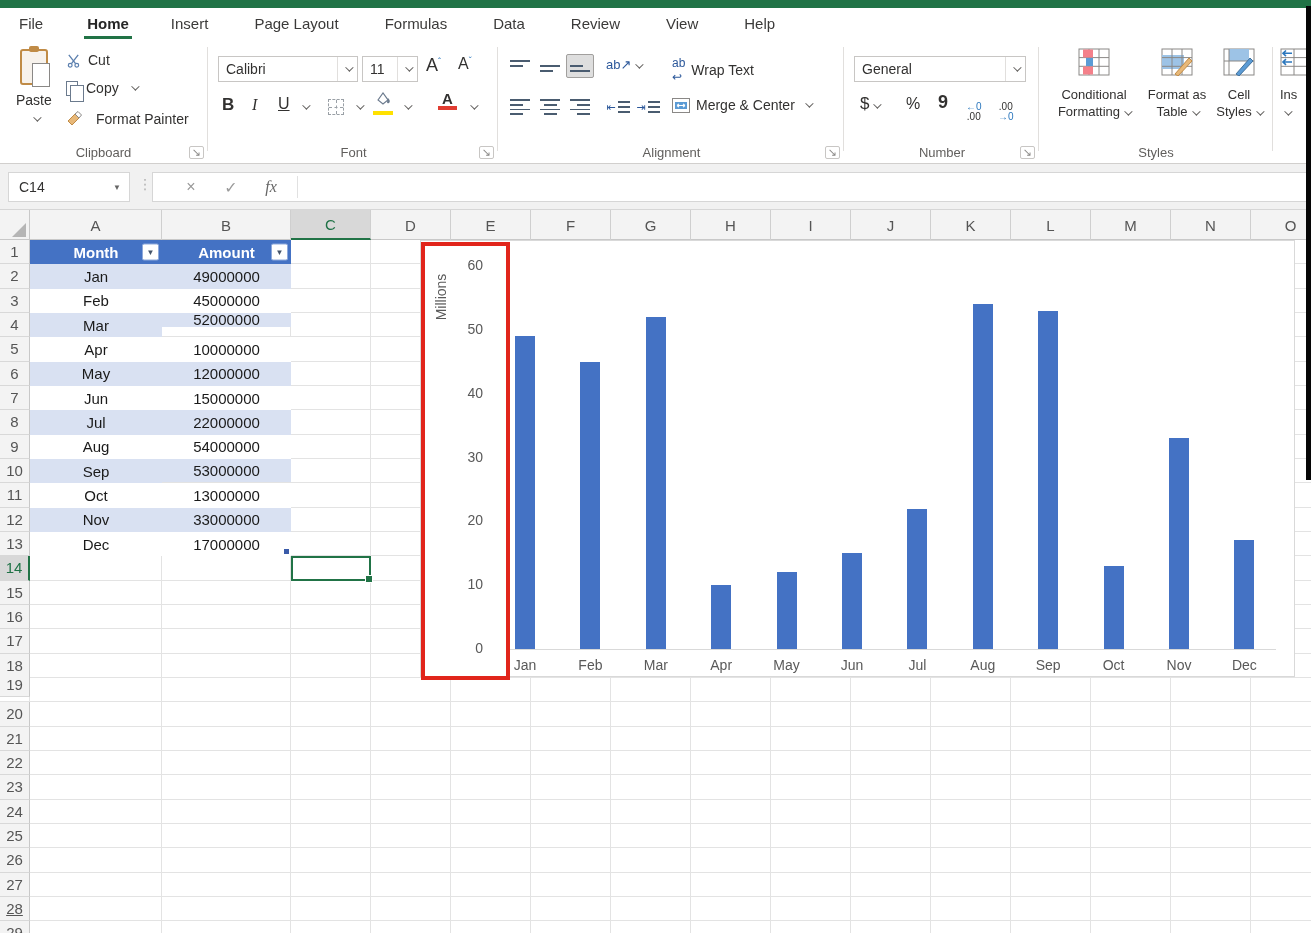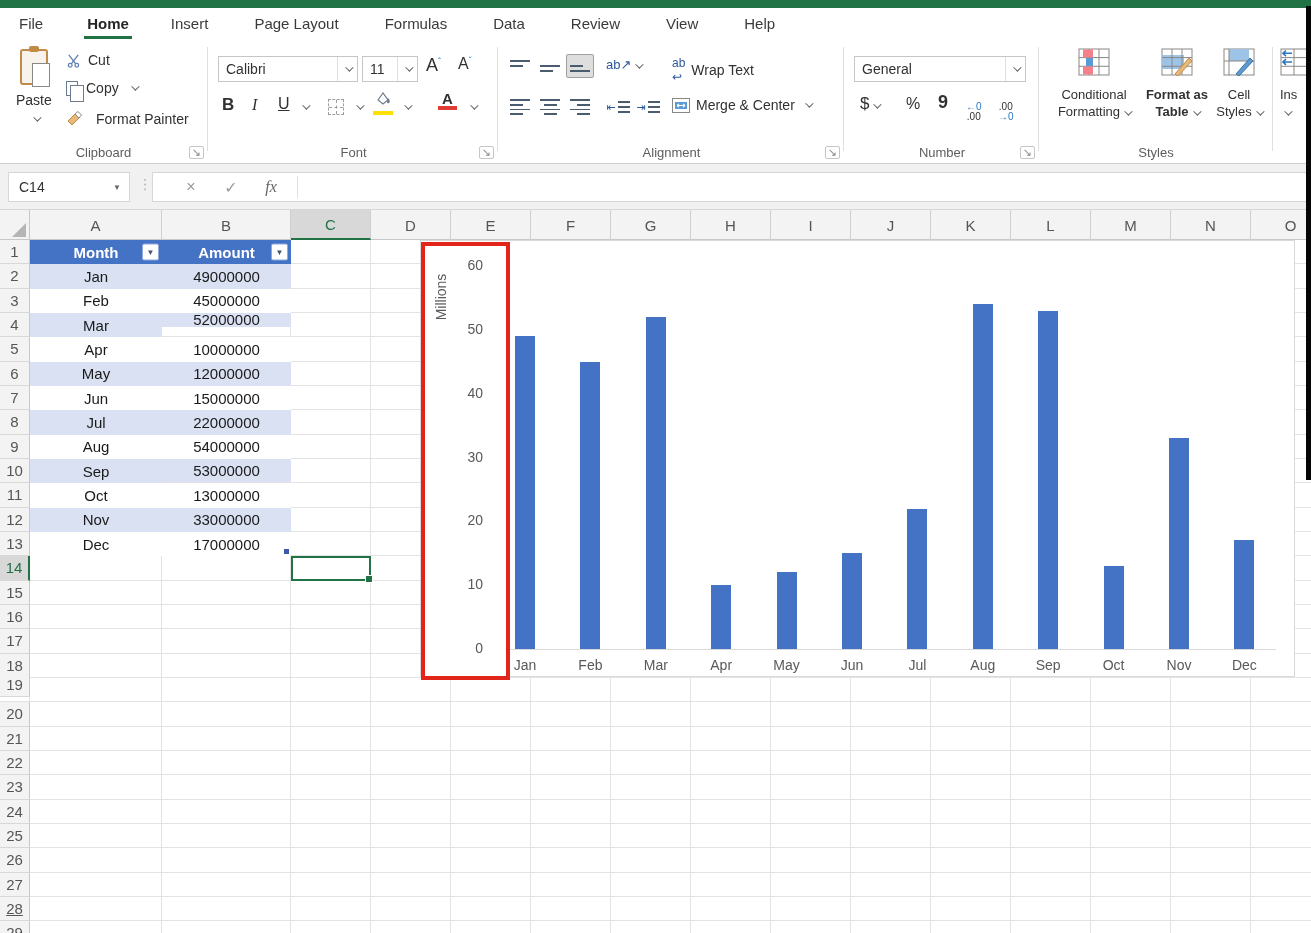--- a/index.html
+++ b/index.html
@@ -289,21 +289,21 @@
       <div class="bigbtn" style="left:4px;top:9px;width:100px;">
         <svg class="ic" width="32" height="28" viewBox="0 0 32 28">
             <rect x="1" y="1" width="30" height="26" fill="#fff" stroke="#8a8886"></rect>
             <path d="M11 1 V27 M21 1 V27 M1 9.6 H31 M1 18.3 H31" stroke="#8a8886" stroke-width="1"></path>
             <rect x="5" y="1.5" width="10" height="8" fill="#f4808a"></rect>
             <rect x="8" y="10" width="7" height="8" fill="#5b9bd5"></rect>
             <rect x="5" y="18.5" width="10" height="8" fill="#f4808a"></rect>
           </svg>
         <div><span>Conditional</span><br><span>Formatting</span><span class="chev"></span></div>
       </div>
-      <div class="bigbtn" style="left:104px;top:9px;width:66px;font-weight:bold;">
+      <div class="bigbtn" style="left:104px;top:9px;width:66px;">
         <svg class="ic" width="32" height="28" viewBox="0 0 32 28">
             <rect x="1" y="1" width="30" height="26" fill="#fff" stroke="#8a8886"></rect>
             <rect x="1" y="7" width="22" height="14" fill="#9dc3e6"></rect>
             <path d="M11 1 V27 M21 1 V27 M1 9.6 H31 M1 18.3 H31" stroke="#8a8886" stroke-width="1"></path>
             <path d="M14 26 L28 10 L31 13 L17 28 Z" fill="#e8b878" stroke="#c08b46"></path>
           </svg>
         <div><span>Format as</span><br><span>Table</span><span class="chev"></span></div>
       </div>
       <div class="bigbtn" style="left:170px;top:9px;width:58px;">
         <svg class="ic" width="32" height="28" viewBox="0 0 32 28">

